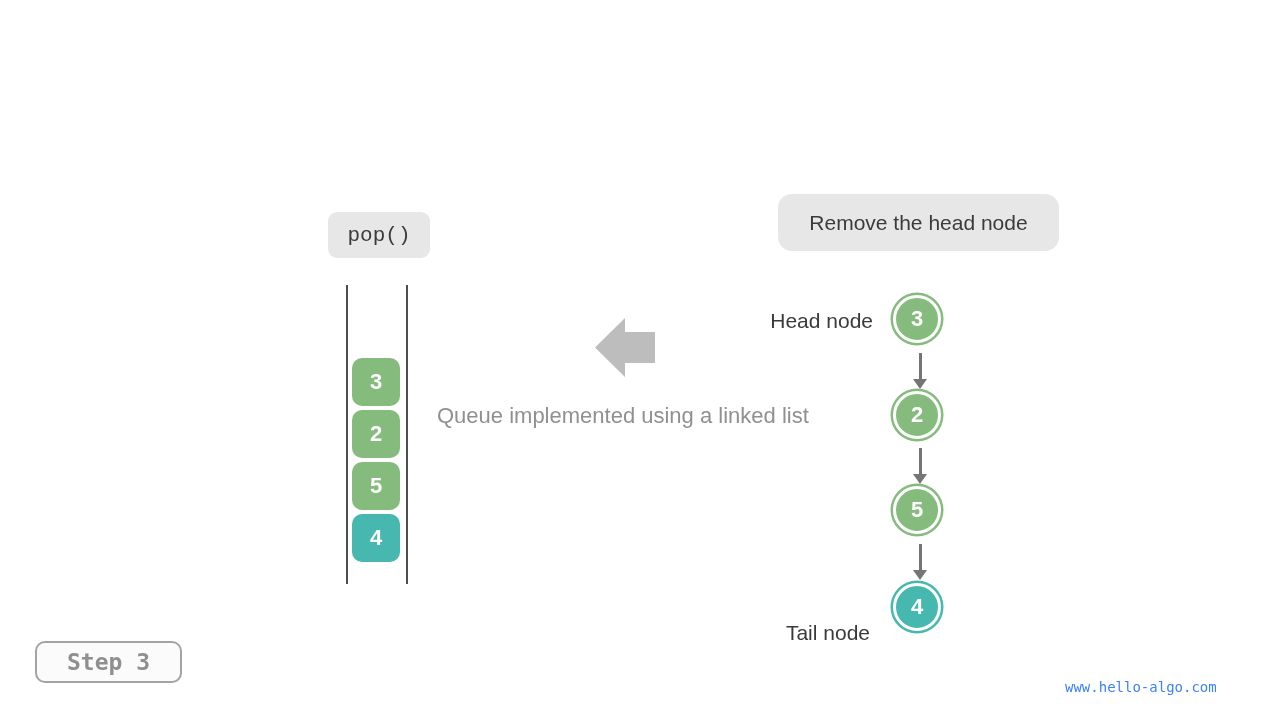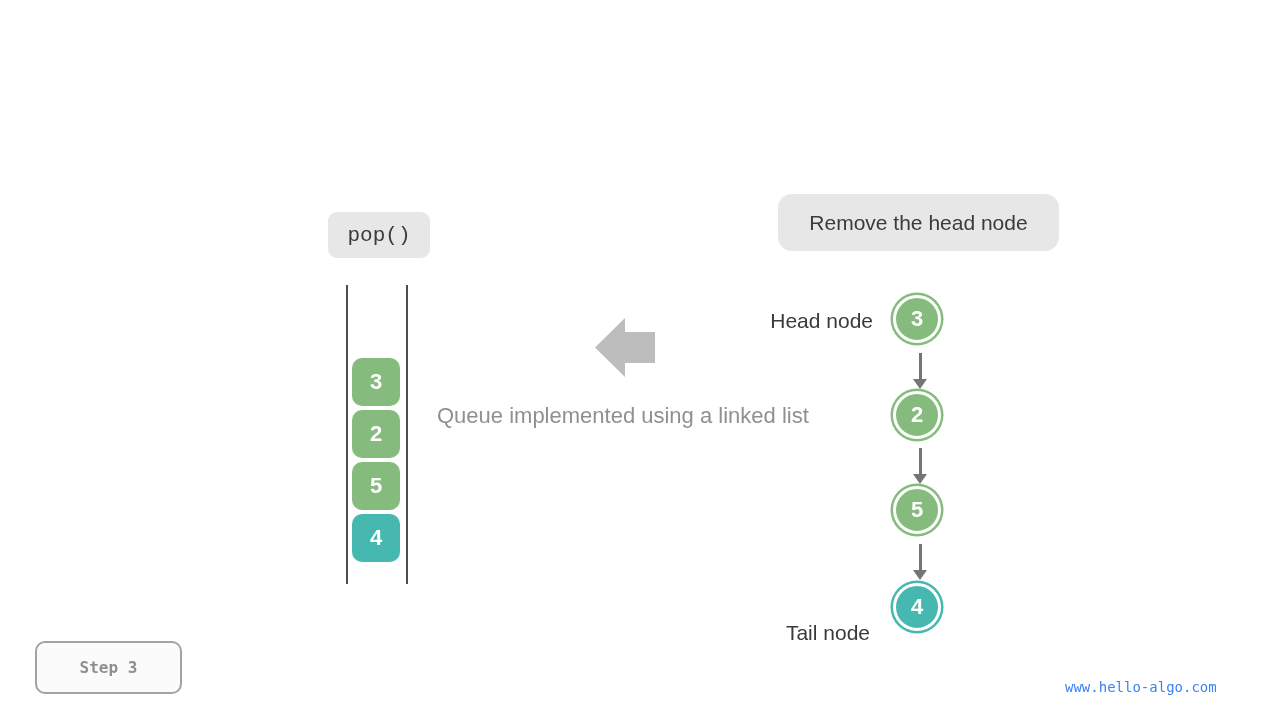--- a/index.html
+++ b/index.html
@@ -94,27 +94,27 @@
   .node-label {
     width:175px; text-align:right;
     color:#3a3a3a; font-weight:normal; font-size:21px;
     white-space:nowrap;
   }
   .label-head { left:698px; top:309px; }
   .label-tail { left:695px; top:597px;margin-top:24px; }
 
   
   .step-box {
-    left:35px; top:641px; width:147px; height:53px;
+    left:35px; top:641px; width:147px; height:42px;
     background:#fbfbfb;
     border:2px solid #a3a3a3;
     border-radius:10px;
     display:flex; align-items:center; justify-content:center;
     font-family:"DejaVu Sans Mono","Liberation Mono",monospace;
-    font-weight:bold; font-size:16px; color:#8f8f8f;text-align:right;
+    font-weight:bold; font-size:23px; color:#8f8f8f;text-align:right;
   }
 
   
   .watermark {
     left:1065px; top:679px;
     font-family:"DejaVu Sans Mono","Liberation Mono",monospace;
     font-size:14px; color:#3b82f6;
     white-space:nowrap;
   }
 </style>

